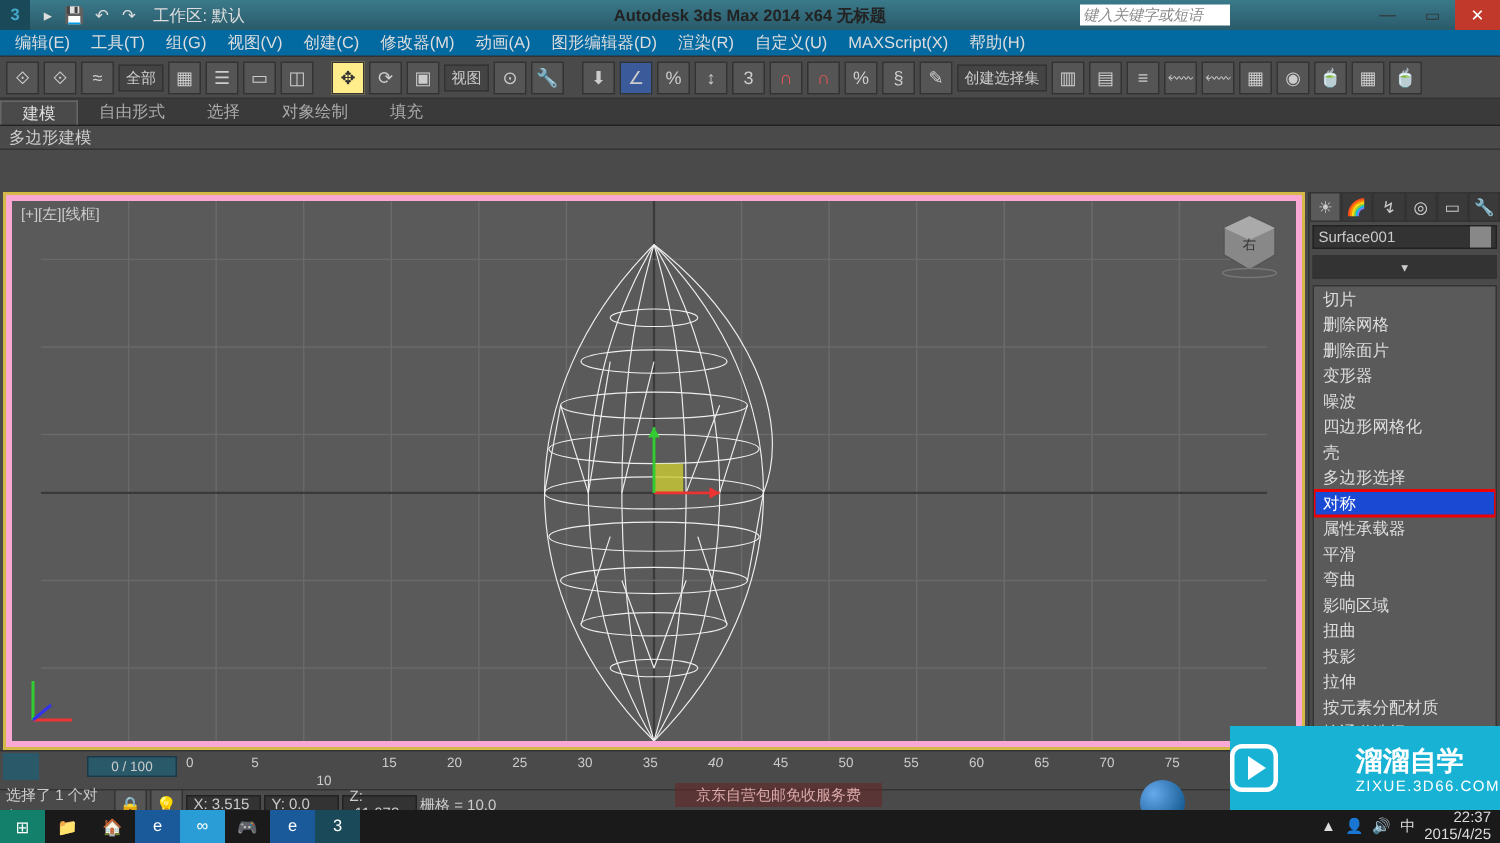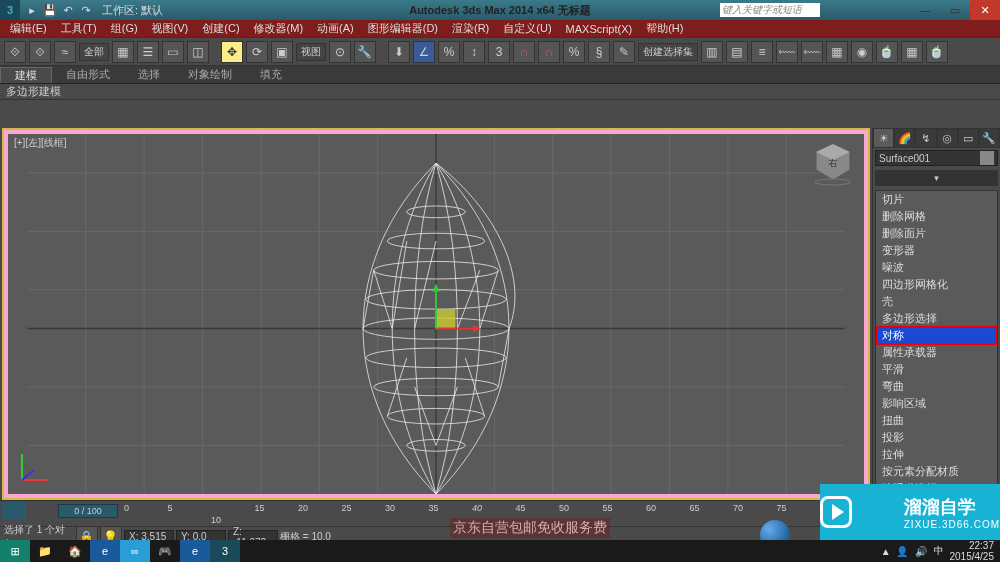--- a/index.html
+++ b/index.html
@@ -11,21 +11,21 @@
 .titlebar .qa { display:flex; gap:2px; margin-left:4px; }
 .titlebar .qa span { width:16px; height:16px; display:flex; align-items:center; justify-content:center; color:#ddd; }
 .titlebar .ws { margin-left:8px; color:#ddd; }
 .titlebar .center { position:absolute; left:50%; transform:translateX(-50%); color:#222; font-weight:bold; }
 .titlebar .search { position:absolute; right:180px; width:100px; height:14px; background:#fff; color:#888; font-size:10px; padding:0 2px; font-style:italic; }
 .titlebar .wbtns { position:absolute; right:0; display:flex; }
 .titlebar .wbtns span { width:30px; height:20px; display:flex; align-items:center; justify-content:center; color:#333; }
 .titlebar .wbtns .close { background:#c0392b; color:#fff; }
 
 
-.menubar { height:18px; background:#7f1d1d; display:flex; align-items:center; padding:0 4px; gap:2px; border-bottom:1px solid #333; }
+.menubar { height:18px; background:#0369a1; display:flex; align-items:center; padding:0 4px; gap:2px; border-bottom:1px solid #333; }
 .menubar span { padding:0 6px; color:#ddd; cursor:default; }
 
 
 .tb1,.tb2 { height:28px; background:#4a4a4a; border-bottom:1px solid #333; display:flex; align-items:center; padding:0 4px; gap:3px; }
 .tbtn { width:22px; height:22px; background:#555; border:1px solid #333; display:flex; align-items:center; justify-content:center; color:#ccc; font-size:12px; }
 .tbtn.active { background:#ffec8b; color:#333; }
 .tbtn.blue { background:#3a5a9a; }
 .tbtn.red { color:#e55; }
 .tdrop { height:18px; background:#444; border:1px solid #333; padding:0 4px; font-size:10px; display:flex; align-items:center; }
 .tsep { width:6px; }
@@ -79,21 +79,21 @@
 .liuliu .txt .big { font-size:18px; font-weight:bold; }
 .liuliu .txt .small { font-size:10px; letter-spacing:1px; }
 
 
 .taskbar { position:absolute; bottom:0; left:0; right:0; height:22px; background:#1a1a1a; display:flex; align-items:center; }
 .taskbar .start { width:30px; height:22px; background:#12806a; display:flex; align-items:center; justify-content:center; color:#fff; }
 .taskbar .tbk { width:30px; height:22px; display:flex; align-items:center; justify-content:center; color:#fff; }
 .taskbar .tbk.ie { background:#1a5a9a; border-radius:0; }
 .taskbar .right { margin-left:auto; display:flex; align-items:center; gap:6px; padding:0 6px; color:#ddd; font-size:10px; }
 
-.jd { position:absolute; bottom:24px; left:450px; font-size:14px; color:#daa; background:rgba(100,40,40,0.6); padding:1px 3px; }
+.jd { position:absolute; bottom:24px; left:450px; font-size:10px; color:#daa; background:rgba(100,40,40,0.6); padding:1px 14px; }
 </style>
 </head>
 <body>
 
 <div class="titlebar">
   <div class="logo3d">3</div>
   <div class="qa">
     <span>▸</span>
     <span>💾</span>
     <span>↶</span>

